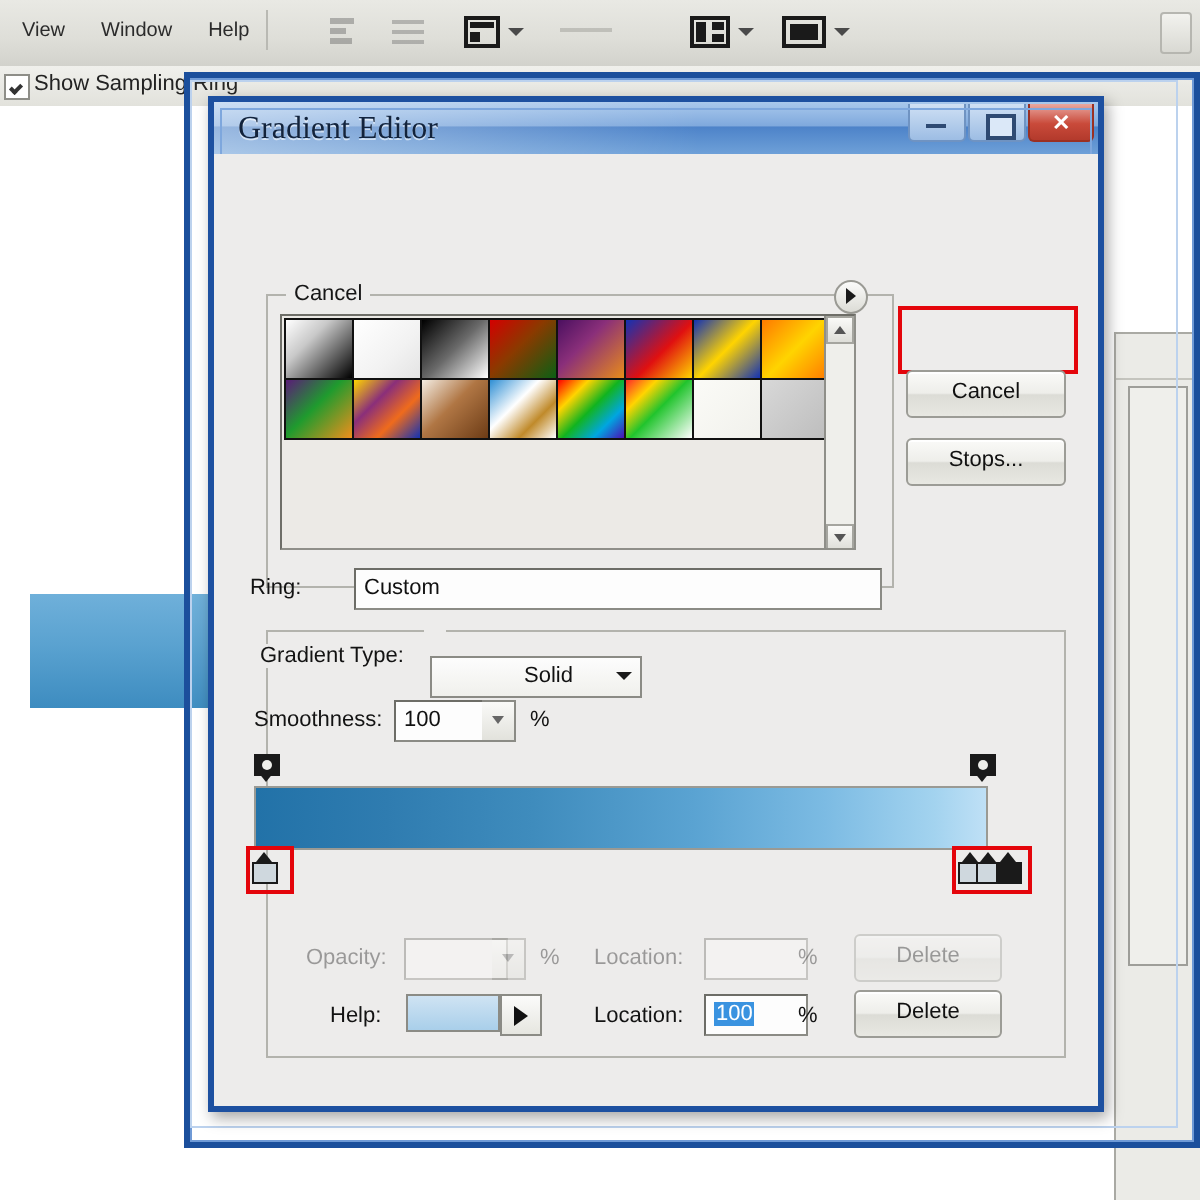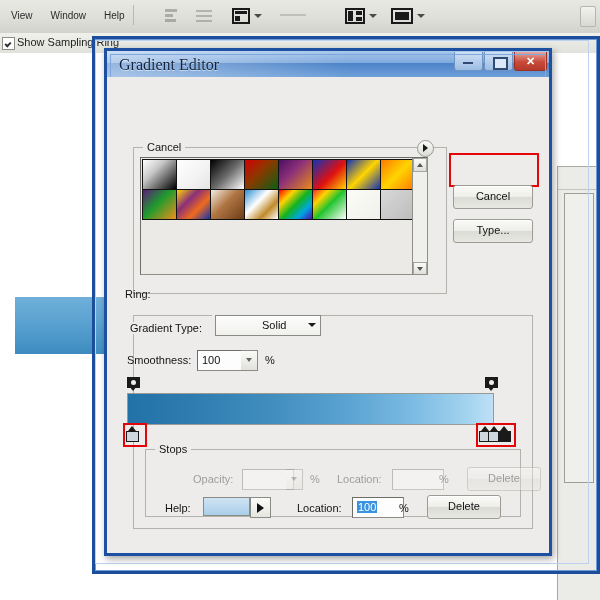--- a/index.html
+++ b/index.html
@@ -200,21 +200,21 @@
   .select{
     position:absolute;background:linear-gradient(#fdfdfd,#f0f0ec);
     border:1px solid #8b8b85;font-size:11px;color:#111;
     padding:2px 18px 2px 5px;height:15px;line-height:15px;
   }
   .select .arw{
     position:absolute;right:4px;top:7px;width:0;height:0;
     border-left:4px solid transparent;border-right:4px solid transparent;
     border-top:4px solid #1a1a1a;
   }
-  #gtype-select{left:108px;top:238px;width:40px;padding-left:46px;}
+  #gtype-select{left:108px;top:251px;width:40px;padding-left:46px;}
 
   #smooth-lbl{left:20px;top:277px;}
   #smooth-input{left:90px;top:273px;width:42px;}
   .spinner{
     position:absolute;width:16px;height:19px;
     background:linear-gradient(#fafaf8,#e2e2dc);border:1px solid #8b8b85;border-left:none;
   }
   .spinner:after{
     content:"";position:absolute;left:5px;top:7px;width:0;height:0;
     border-left:3px solid transparent;border-right:3px solid transparent;
@@ -255,21 +255,21 @@
   .stop-bot .house{
     position:absolute;left:0;top:5px;width:11px;height:9px;
     background:#cfd8de;border:1px solid #1a1a1a;
   }
   .stop-bot.dark .house{background:#1a1a1a;}
   .stop-bot.dark .tip{border-bottom-color:#1a1a1a;}
 
   
   #stops-group{left:38px;top:372px;width:374px;height:66px;}
 
-  .dim{opacity:.38;margin-left:40px;}
+  .dim{opacity:.38;}
   #opacity-lbl{left:46px;top:396px;}
   #opacity-input{left:95px;top:392px;width:42px;}
   #opacity-spin{left:139px;top:392px;}
   #opacity-pct{left:163px;top:396px;}
   #location1-lbl{left:190px;top:396px;}
   #location1-input{left:245px;top:392px;width:42px;}
   #location1-pct{left:292px;top:396px;}
   #delete1-btn{left:320px;top:390px;width:72px;}
 
   #color-lbl{left:58px;top:425px;}
@@ -416,23 +416,24 @@
             </div>
           <div class="presets-scroll">
             <div class="ps-up"></div>
             <div class="ps-dn"></div>
           </div>
         </div>
       </div>
 
       <div class="btn-hl" id="ok-hl"></div>
       <div class="btn" id="cancel-btn">Cancel</div>
-      <div class="btn" id="load-btn">Type...</div>
+      <div class="btn" id="load-btn">Stops...</div>
 
       <div class="lbl" id="name-lbl">Ring:</div>
+      <div class="textinput" id="name-input">Custom</div>
 
       <div class="group" id="gtype-group">
         <div class="group-lbl" style="left:78px;">&nbsp;</div>
       </div>
       <div class="lbl" id="gtype-lbl" style="background:#edeceb;padding:0 3px;">Gradient Type:</div>
       <div class="select" id="gtype-select">
         <span>Solid</span>
         <span class="arw"></span>
       </div>
 
@@ -471,23 +472,20 @@
       </div>
       <div class="stop-bot" style="left:381px;top:349px;">
         <div class="tip"></div>
         <div class="house"></div>
       </div>
       <div class="stop-bot dark" style="left:391px;top:349px;">
         <div class="tip"></div>
         <div class="house"></div>
       </div>
 
-      <div class="group" id="stops-group">
-        <div class="group-lbl">Stops</div>
-      </div>
 
       <div class="lbl dim" id="opacity-lbl">Opacity:</div>
       <div class="textinput dim" id="opacity-input"></div>
       <div class="spinner dim" id="opacity-spin"></div>
       <div class="lbl dim" id="opacity-pct">%</div>
       <div class="lbl dim" id="location1-lbl">Location:</div>
       <div class="textinput dim" id="location1-input"></div>
       <div class="lbl dim" id="location1-pct">%</div>
       <div class="btn dim" id="delete1-btn">Delete</div>
 

